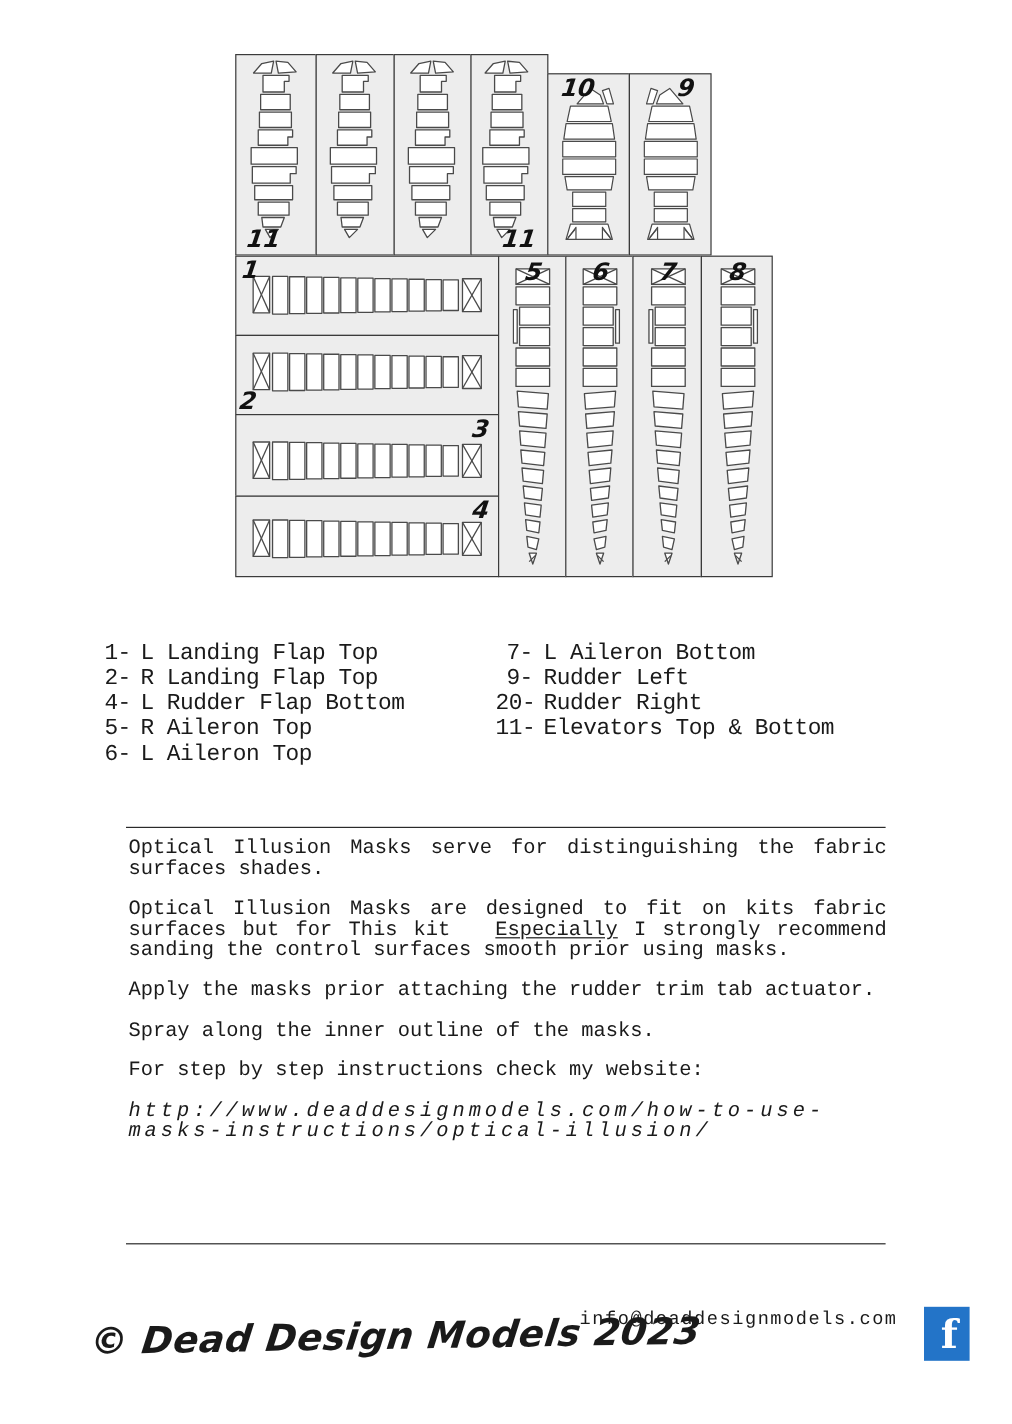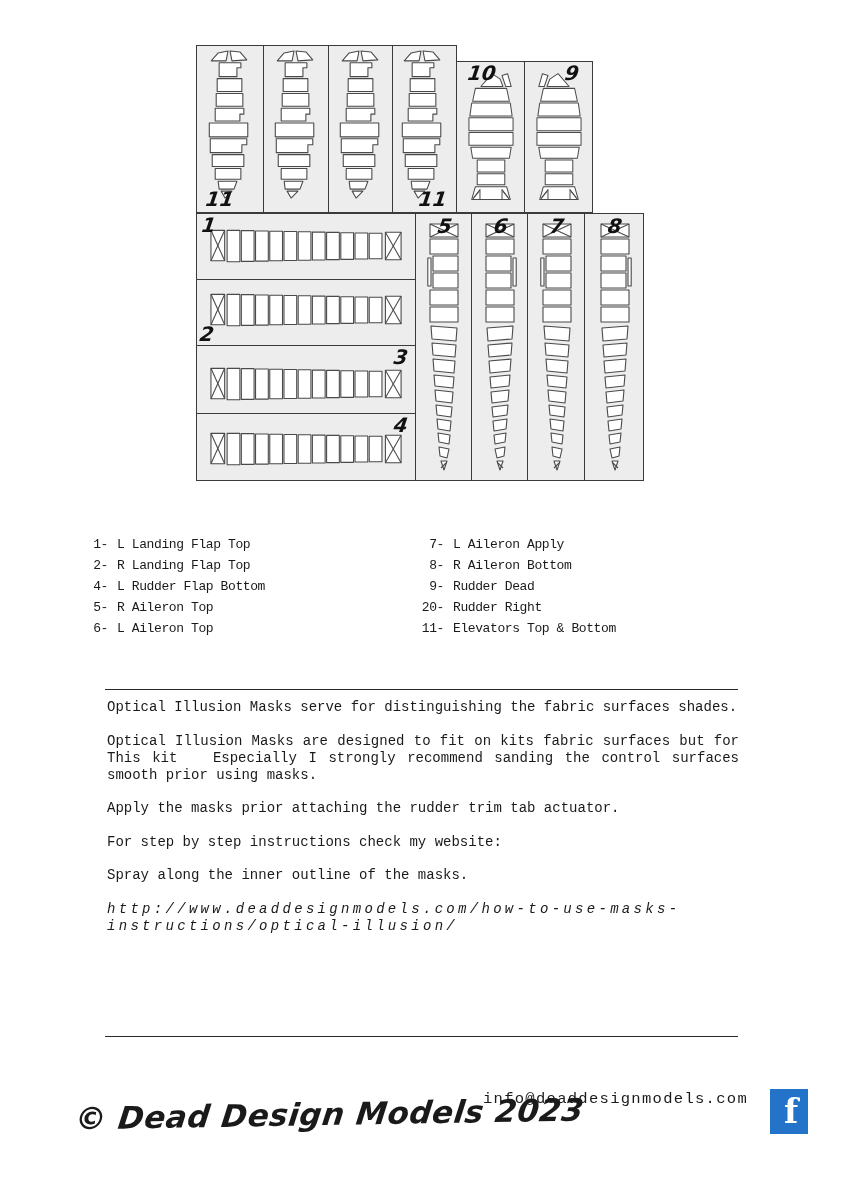--- a/index.html
+++ b/index.html
@@ -31,21 +31,21 @@
     transform:skewX(-8deg);
   }
   .pl-tl{top:1px;left:5px;}
   .pl-tr{top:1px;right:7px;}
   .pl-bl{bottom:3px;left:9px;}
   .pl-br{bottom:3px;right:9px;}
   .pl-tc{top:2px;left:50%;margin-left:-6px;}
   
   .legend-col{
     position:absolute;
-    font-size:13px;
+    font-size:19px;
     letter-spacing:-0.4px;
     line-height:21px;
     white-space:nowrap;
   }
   .legend-col1{left:87px;top:534px;}
   .legend-col2{left:413px;top:534px;}
   .lnum{display:inline-block;text-align:right;margin-right:9px;}
   .legend-col1 .lnum{width:21px;}
   .legend-col2 .lnum{width:31px;}
   
@@ -53,25 +53,25 @@
     position:absolute;
     width:633px;left:105px;
     border:none;border-top:1.6px solid #2a2a2a;
     margin:0;
   }
   .rule-top{top:689px;}
   .rule-bottom{top:1036px;}
   .instructions{
     position:absolute;
     left:107px;top:699px;width:632px;
-    font-size:14px;line-height:17px;
+    font-size:17px;line-height:17px;
     text-align:justify;
   }
   .instructions p{margin:0 0 16.5px 0;}
-  .u{text-underline-offset:2px;margin-left:24px;}
+  .u{text-decoration:underline;text-underline-offset:2px;margin-left:24px;}
   .url-text{
     letter-spacing:3.3px;
     text-align:left;
     overflow-wrap:normal;
     font-style:italic;
   }
   
   .copyright{
     position:absolute;
     left:76px;top:1096px;
@@ -284,35 +284,34 @@
   </div>
 
   <div class="legend-col legend-col1">
     <div><span class="lnum">1-</span><span>L Landing Flap Top</span></div>
     <div><span class="lnum">2-</span><span>R Landing Flap Top</span></div>
     <div><span class="lnum">4-</span><span>L Rudder Flap Bottom</span></div>
     <div><span class="lnum">5-</span><span>R Aileron Top</span></div>
     <div><span class="lnum">6-</span><span>L Aileron Top</span></div>
   </div>
   <div class="legend-col legend-col2">
-    <div><span class="lnum">7-</span><span>L Aileron Apply</span></div>
-    <div><span class="lnum">8-</span><span>R Aileron Bottom</span></div>
-    <div><span class="lnum">9-</span><span>Rudder Dead</span></div>
+    <div><span class="lnum">7-</span><span>L Aileron Bottom</span></div>
+    <div><span class="lnum">9-</span><span>Rudder Left</span></div>
     <div><span class="lnum">20-</span><span>Rudder Right</span></div>
     <div><span class="lnum">11-</span><span>Elevators Top &amp; Bottom</span></div>
   </div>
 
   <hr class="rule rule-top">
 
   <div class="instructions">
     <p>Optical Illusion Masks serve for distinguishing the fabric surfaces shades.</p>
     <p><span>Optical Illusion Masks are designed to fit on kits fabric surfaces but for This kit </span><span class="u">Especially</span><span> I strongly recommend sanding the control surfaces smooth prior using masks.</span></p>
     <p>Apply the masks prior attaching the rudder trim tab actuator.</p>
+    <p>Spray along the inner outline of the masks.</p>
     <p>For step by step instructions check my website:</p>
-    <p>Spray along the inner outline of the masks.</p>
     <p class="url-text">http://www.deaddesignmodels.com/how-to-use-masks-instructions/optical-illusion/</p>
   </div>
 
   <hr class="rule rule-bottom">
 
   <div class="copyright">© Dead Design Models 2023</div>
 
   <div class="contact">
     <div>info@deaddesignmodels.com</div>
   </div>

